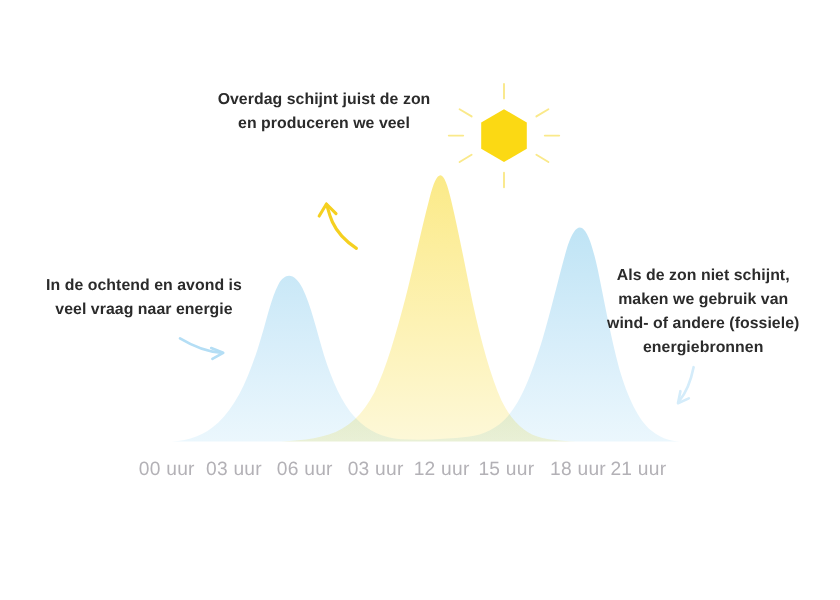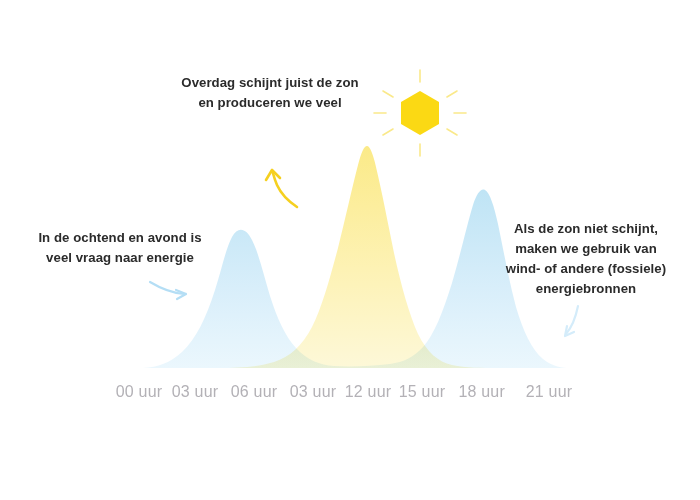--- a/index.html
+++ b/index.html
@@ -168,15 +168,15 @@
     <div>veel vraag naar energie</div>
   </div>
 
   <div class="tick-label" style="left:111px;">00 uur</div>
   <div class="tick-label" style="left:167px;">03 uur</div>
   <div class="tick-label" style="left:226px;">06 uur</div>
   <div class="tick-label" style="left:285px;">03 uur</div>
   <div class="tick-label" style="left:340px;">12 uur</div>
   <div class="tick-label" style="left:394px;">15 uur</div>
   <div class="tick-label" style="left:449px;text-align:right;">18 uur</div>
-  <div class="tick-label" style="left:521px;">21 uur</div>
+  <div class="tick-label" style="left:504px;">21 uur</div>
 
 </div>
 
 </body></html>

